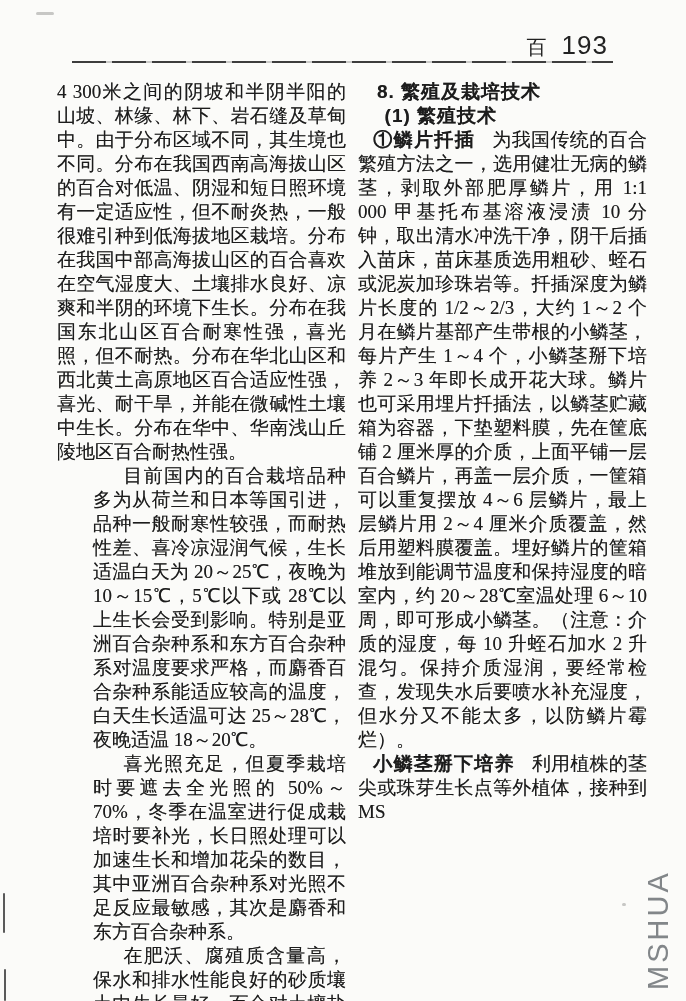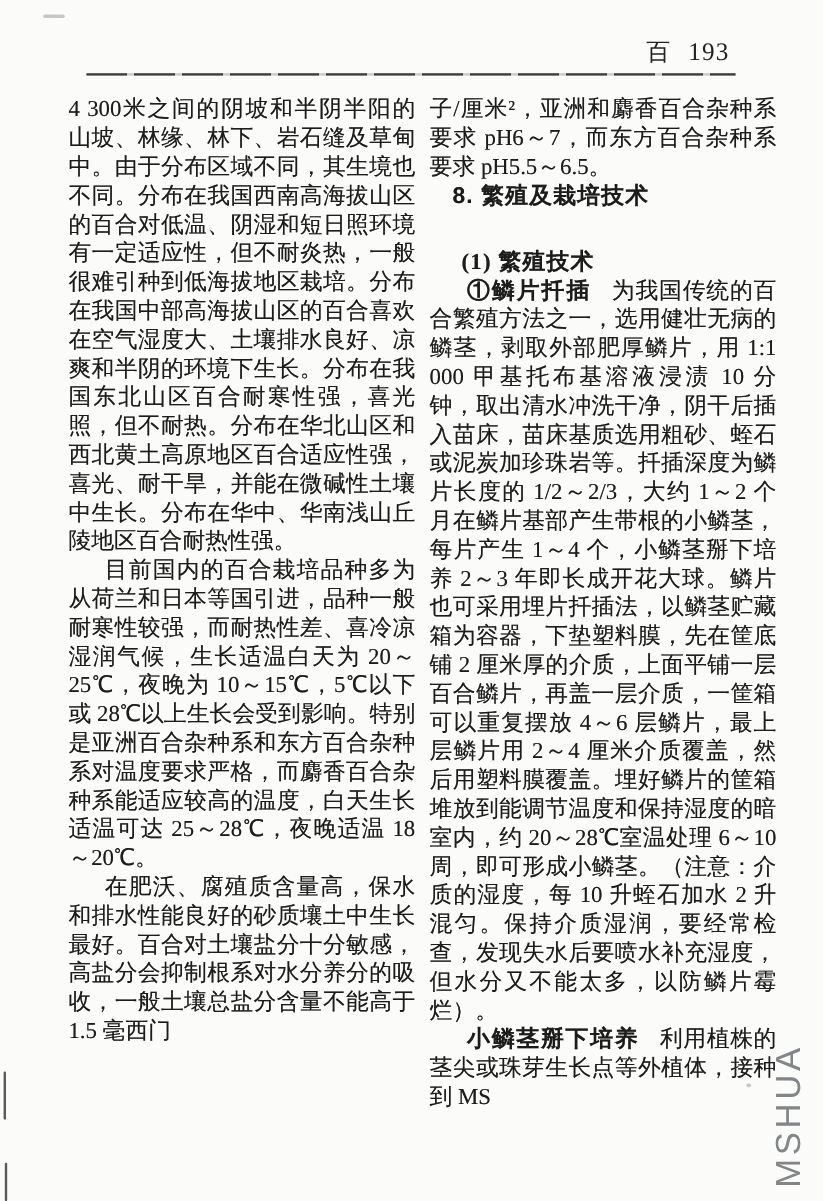--- a/index.html
+++ b/index.html
@@ -23,22 +23,22 @@
     top: 30px;
     right: 78px;
     font-size: 20px;
     letter-spacing: 1px;
     color: #222;
     display: flex;
     align-items: baseline;
     gap: 14px;
   }
   .header .folio {
-    font-family: Liberation Serif, serif;
-    font-size: 21px;
+    font-family: Liberation Sans, sans-serif;
+    font-size: 26px;
   }
   .header-rule {
     position: absolute;
     top: 61px;
     left: 72px;
     width: 541px;
     height: 2px;
     background: repeating-linear-gradient(
       90deg,
       #3d3d3d 0px, #3d3d3d 34px,
@@ -61,42 +61,40 @@
     text-align: justify;
     color: #1c1c1c;
     text-shadow: 0 0 0.5px rgba(30,30,30,0.55);
   }
   .col p, .col h3, .col h4 {
     margin: 0;
     padding: 0;
     font-size: 19px;
     line-height: 24px;
   }
-  p.ind { text-indent: 1.6em; }
+  p.ind { text-indent: 1.6em; margin-left: 36px; }
   p.cont { text-indent: 0; }
   h3.h-num {
     font-family: "Liberation Sans", sans-serif;
     font-weight: 700;
     text-indent: 1.0em;
     letter-spacing: 1px;
   }
   h4.h-sub {
-    font-family: Liberation Serif, serif;
+    font-family: Liberation Sans, sans-serif;
     font-weight: 700;
     text-indent: 1.4em;
     letter-spacing: 1px;
-    margin-top: 31px;
   }
   p.lead-para { text-indent: 0.8em; }
   .lead {
     font-family: "Liberation Sans", sans-serif;
     font-weight: 700;
     margin-right: 0.9em;
     letter-spacing: 1px;
-    margin-left: 16px;
   }
   
   .watermark {
     position: absolute;
     top: 913px;
     left: 578px;
     width: 160px;
     height: 34px;
     transform: rotate(-90deg);
     transform-origin: 80px 17px;
@@ -135,25 +133,25 @@
     <span class="folio">193</span>
   </div>
 
   <div class="header-rule"></div>
 
   <div class="content">
 
     <div class="col">
       <p class="cont">4 300米之间的阴坡和半阴半阳的山坡、林缘、林下、岩石缝及草甸中。由于分布区域不同，其生境也不同。分布在我国西南高海拔山区的百合对低温、阴湿和短日照环境有一定适应性，但不耐炎热，一般很难引种到低海拔地区栽培。分布在我国中部高海拔山区的百合喜欢在空气湿度大、土壤排水良好、凉爽和半阴的环境下生长。分布在我国东北山区百合耐寒性强，喜光照，但不耐热。分布在华北山区和西北黄土高原地区百合适应性强，喜光、耐干旱，并能在微碱性土壤中生长。分布在华中、华南浅山丘陵地区百合耐热性强。</p>
       <p class="ind">目前国内的百合栽培品种多为从荷兰和日本等国引进，品种一般耐寒性较强，而耐热性差、喜冷凉湿润气候，生长适温白天为 20～25℃，夜晚为 10～15℃，5℃以下或 28℃以上生长会受到影响。特别是亚洲百合杂种系和东方百合杂种系对温度要求严格，而麝香百合杂种系能适应较高的温度，白天生长适温可达 25～28℃，夜晚适温 18～20℃。</p>
+      <p class="ind">喜光照充足，但夏季栽培时要遮去全光照的 50%～70%，冬季在温室进行促成栽培时要补光，长日照处理可以加速生长和增加花朵的数目，其中亚洲百合杂种系对光照不足反应最敏感，其次是麝香和东方百合杂种系。</p>
       <p class="ind">在肥沃、腐殖质含量高，保水和排水性能良好的砂质壤土中生长最好。百合对土壤盐分十分敏感，高盐分会抑制根系对水分养分的吸收，一般土壤总盐分含量不能高于 1.5 毫西门</p>
     </div>
 
     <div class="col">
-      <p class="cont">子/厘米²，亚洲和麝香百合杂种系要求 pH6～7，而东方百合杂种系要求 pH5.5～6.5。</p>
       <h3 class="h-num">8. 繁殖及栽培技术</h3>
       <h4 class="h-sub">(1) 繁殖技术</h4>
 
       <p class="lead-para">
         <span class="lead">①鳞片扦插</span><span>为我国传统的百合繁殖方法之一，选用健壮无病的鳞茎，剥取外部肥厚鳞片，用 1:1 000 甲基托布基溶液浸渍 10 分钟，取出清水冲洗干净，阴干后插入苗床，苗床基质选用粗砂、蛭石或泥炭加珍珠岩等。扦插深度为鳞片长度的 1/2～2/3，大约 1～2 个月在鳞片基部产生带根的小鳞茎，每片产生 1～4 个，小鳞茎掰下培养 2～3 年即长成开花大球。鳞片也可采用埋片扦插法，以鳞茎贮藏箱为容器，下垫塑料膜，先在筐底铺 2 厘米厚的介质，上面平铺一层百合鳞片，再盖一层介质，一筐箱可以重复摆放 4～6 层鳞片，最上层鳞片用 2～4 厘米介质覆盖，然后用塑料膜覆盖。埋好鳞片的筐箱堆放到能调节温度和保持湿度的暗室内，约 20～28℃室温处理 6～10 周，即可形成小鳞茎。（注意：介质的湿度，每 10 升蛭石加水 2 升混匀。保持介质湿润，要经常检查，发现失水后要喷水补充湿度，但水分又不能太多，以防鳞片霉烂）。</span>
       </p>
 
 
       <p class="lead-para">
         <span class="lead">小鳞茎掰下培养</span><span>利用植株的茎尖或珠芽生长点等外植体，接种到 MS</span>

